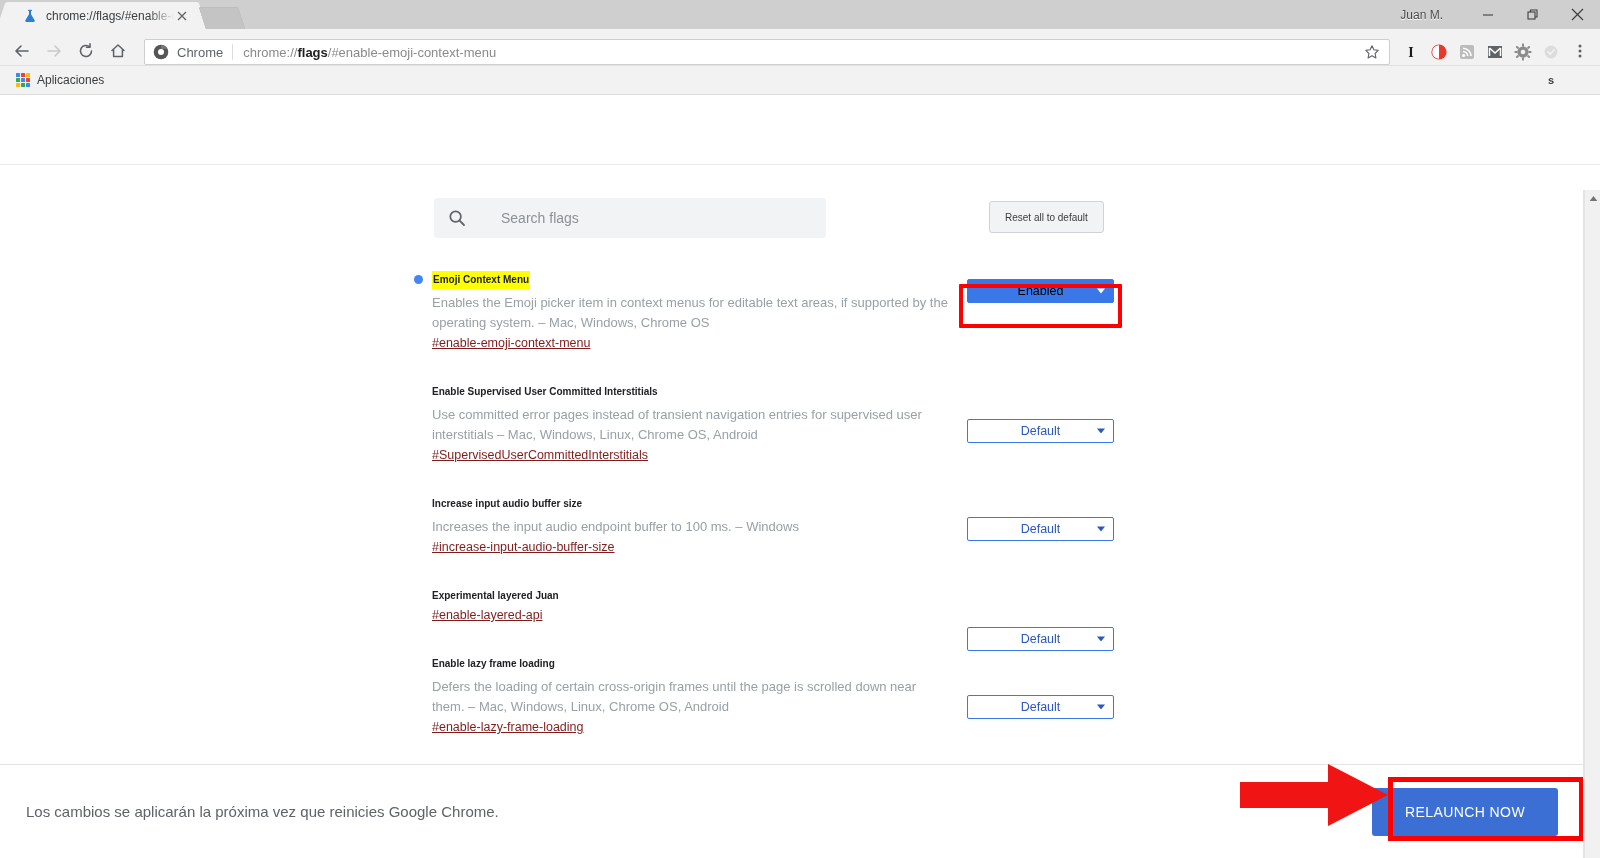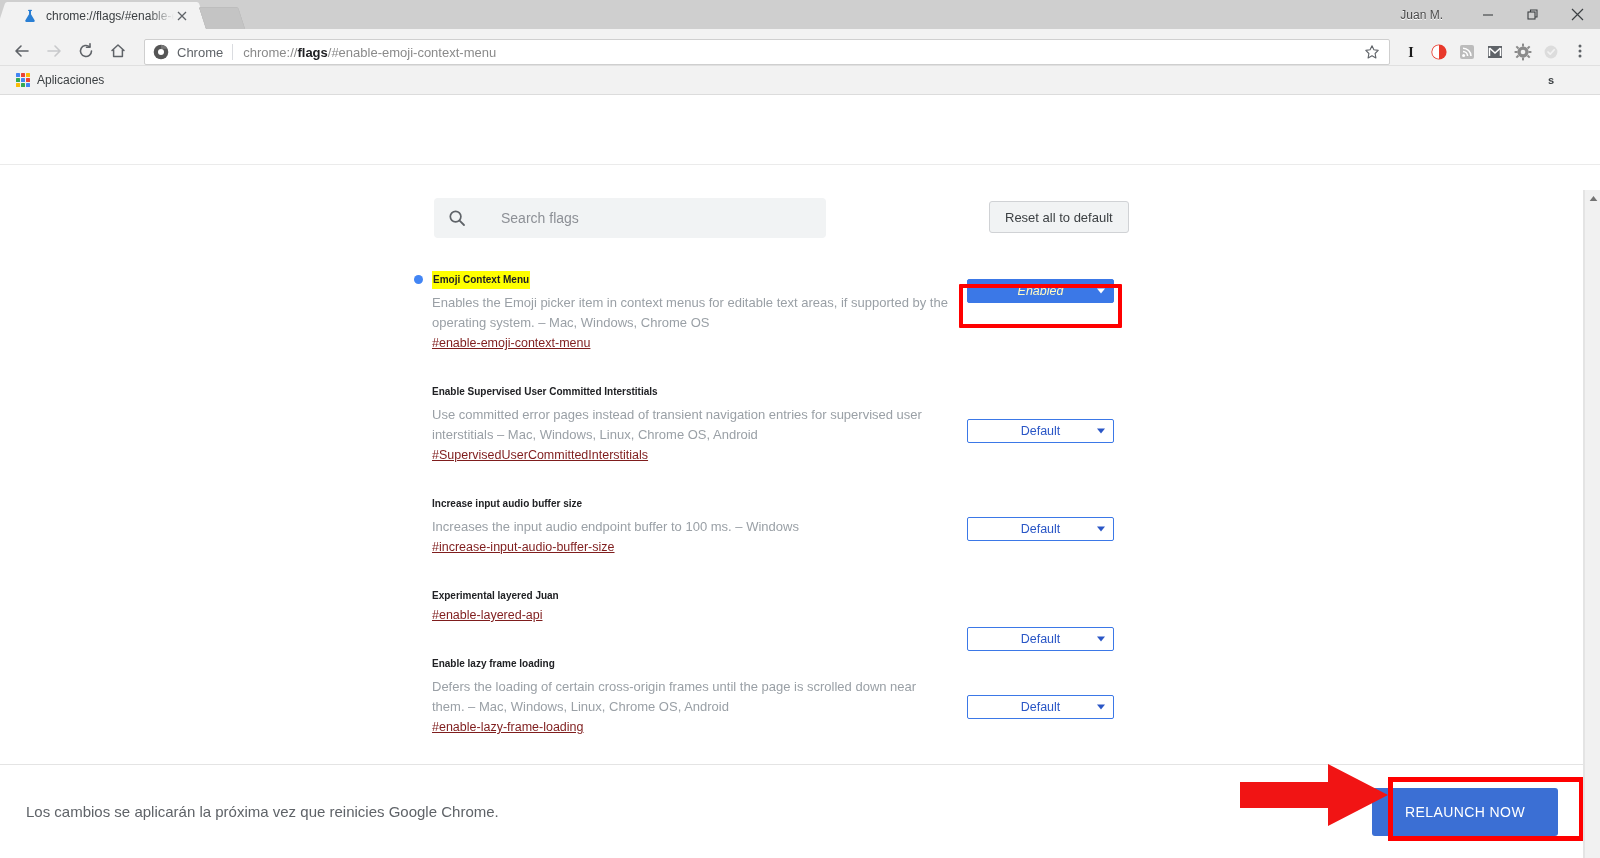--- a/index.html
+++ b/index.html
@@ -113,21 +113,21 @@
   .search-input {
     border: none; outline: none; background: transparent; flex: 1;
     font-size: 14px; color: #3c4043; font-family: "Liberation Sans", sans-serif;
   }
   .search-input::placeholder { color: #8d9096; }
 
   .reset-btn {
     position: absolute; left: 989px; top: 106px;
     height: 32px; padding: 0 15px; background: #f1f3f4;
     border: 1px solid #d0d2d5; border-radius: 3px;
-    font-size: 13px; color: #3c4043; font-family: "Liberation Sans", sans-serif;
+    font-size: 10px; color: #3c4043; font-family: "Liberation Sans", sans-serif;
     display:flex; align-items:center; justify-content:center;
   }
 
   .flags-list { position: absolute; top: 158px; left: 0; width: 1584px; }
 
   .flag-row {
     display: flex; align-items: flex-start;
     padding: 16px 0 14px 0; position: relative;
   }
   .flag-text { width: 530px; margin-left: 432px; position: relative; }
@@ -148,21 +148,21 @@
     font-size: 12.5px; color: #7f1d1d; margin-top: 3px;
     text-decoration: underline; display: inline-block;
   }
 
   .flag-ctrl { position: absolute; left: 967px; }
   .select-box {
     width: 147px; height: 24px; border: 1px solid #3b78e7; border-radius: 2px;
     background: #fff; display: flex; align-items: center; justify-content: center;
     font-size: 12.5px; color: #2a56c6; position: relative;
   }
-  .select-box.enabled { background: #3b78e7; color: #fef9c3; border-color:#3b78e7;font-style:italic; }
+  .select-box.enabled { background: #3b78e7; color: #000000; border-color:#3b78e7; }
   .select-caret {
     position: absolute; right: 8px; top: 50%; transform: translateY(-50%);
     width: 0; height: 0; border-left: 4px solid transparent; border-right: 4px solid transparent;
     border-top: 5px solid #2a56c6;
   }
   .select-box.enabled .select-caret { border-top-color: #fff; }
 
   
   .annot-enabled {
     position: absolute; left: 959px; top: 189px;

